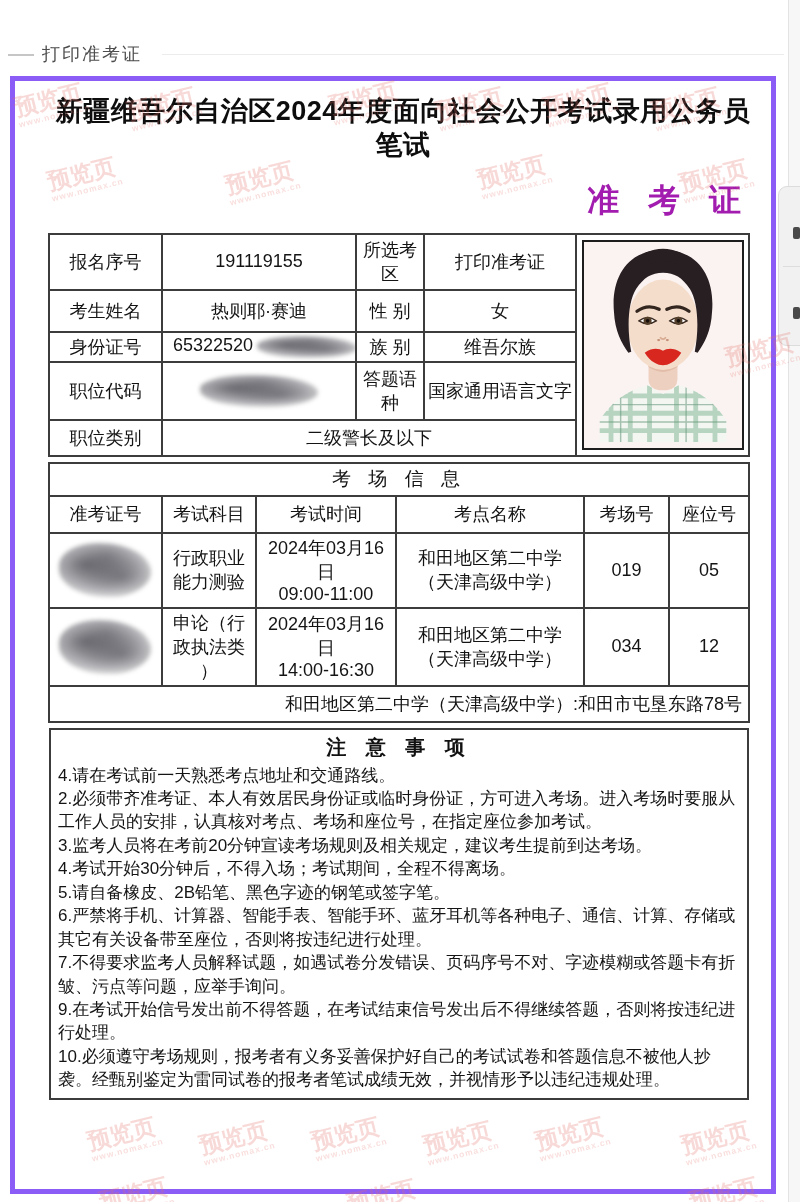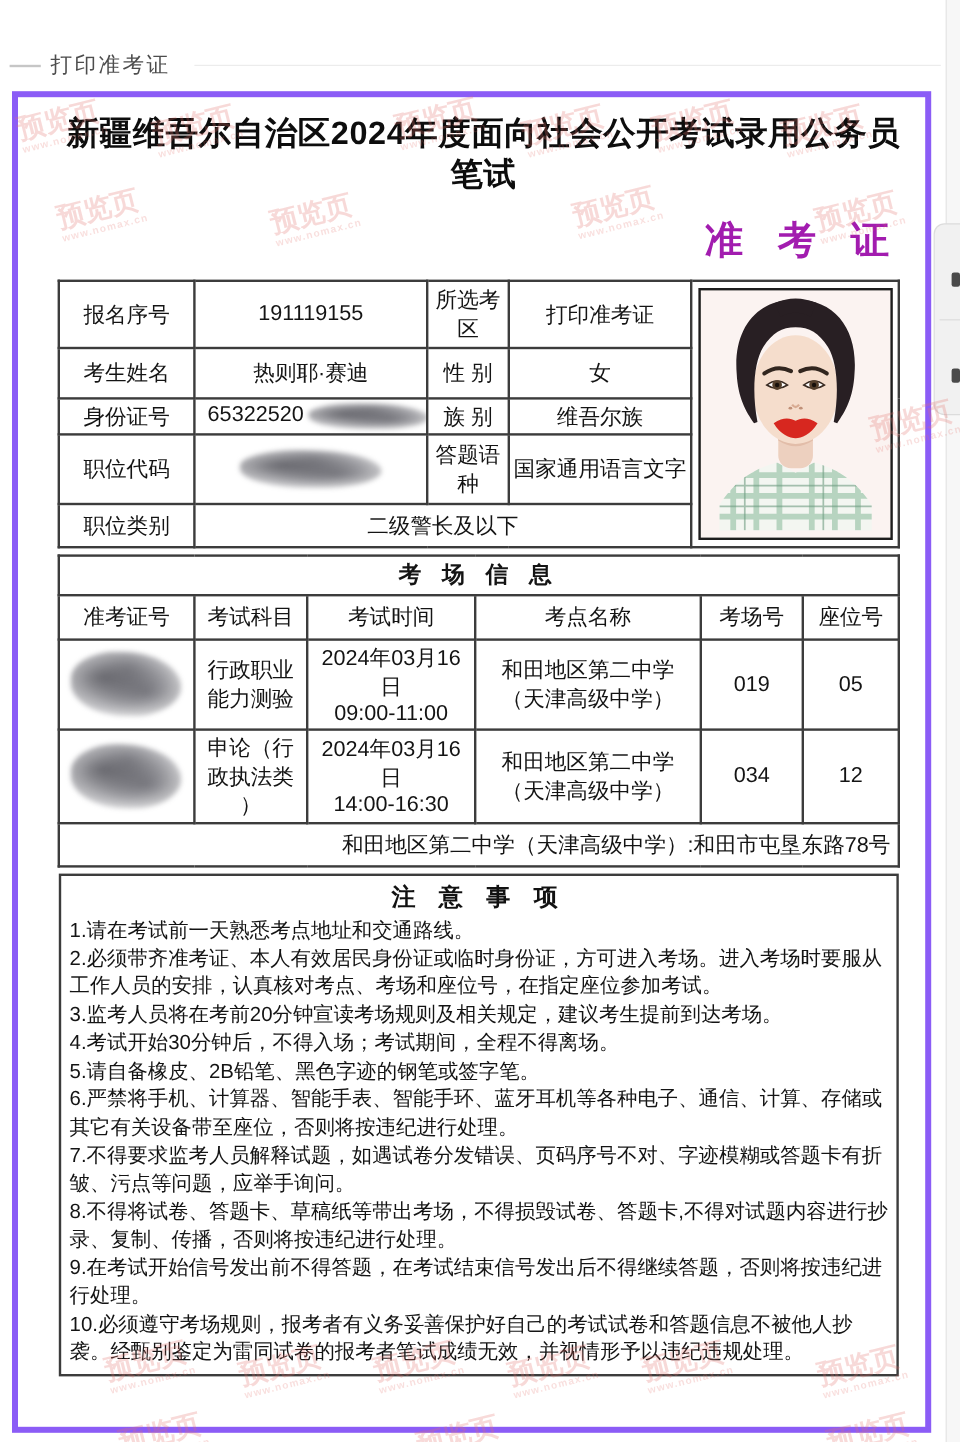--- a/index.html
+++ b/index.html
@@ -28,21 +28,21 @@
   .doc-subtitle{
     text-align:right;font-size:32px;font-weight:bold;letter-spacing:10px;
     margin:16px 0 10px 0;color:#a21caf;
   }
   
   table{border-collapse:collapse;table-layout:fixed;margin:0 auto;}
   td,th{border:2px solid #3c3c3c;text-align:center;vertical-align:middle;
     font-size:18px;color:#141414;padding:2px;font-weight:normal;overflow:hidden;}
   .info-table{width:700px;}
   .exam-table{width:700px;margin-top:5px;}
-  .sec-title{font-weight:bold;font-size:19px;letter-spacing:6px;height:27px;}
+  .sec-title{font-weight:normal;font-size:19px;letter-spacing:6px;height:27px;}
   .exam-hdr td{height:31px;}
   .cellblock{display:inline-block;}
   .photo-td{padding:4px;}
   .photo-frame{width:158px;height:206px;border:2px solid #1d1d1d;margin:0 auto;background:#fbf3f1;}
   .id-cell{text-align:left;padding-left:10px;white-space:nowrap;}
   .addr-cell{text-align:right;padding:4px 6px;height:26px;border-radius:13px;}
   
   .smudge{
     display:inline-block;vertical-align:middle;
     background:
@@ -221,28 +221,27 @@
       <td>12</td>
     </tr>
     <tr>
       <td class="addr-cell" colspan="6">和田地区第二中学（天津高级中学）:和田市屯垦东路78号</td>
     </tr>
   </tbody>
     </table>
 
   <div class="notes-box">
     <div class="notes-title">注 意 事 项</div>
-    <div class="note-item">1.请在考试前一天熟悉考点地址和交通路线。</div>
+    <div class="note-item">4.请在考试前一天熟悉考点地址和交通路线。</div>
     <div class="note-item">2.必须带齐准考证、本人有效居民身份证或临时身份证，方可进入考场。进入考场时要服从工作人员的安排，认真核对考点、考场和座位号，在指定座位参加考试。</div>
     <div class="note-item">3.监考人员将在考前20分钟宣读考场规则及相关规定，建议考生提前到达考场。</div>
     <div class="note-item">4.考试开始30分钟后，不得入场；考试期间，全程不得离场。</div>
     <div class="note-item">5.请自备橡皮、2B铅笔、黑色字迹的钢笔或签字笔。</div>
     <div class="note-item">6.严禁将手机、计算器、智能手表、智能手环、蓝牙耳机等各种电子、通信、计算、存储或其它有关设备带至座位，否则将按违纪进行处理。</div>
     <div class="note-item">7.不得要求监考人员解释试题，如遇试卷分发错误、页码序号不对、字迹模糊或答题卡有折皱、污点等问题，应举手询问。</div>
-    <div class="note-item">8.不得将试卷、答题卡、草稿纸等带出考场，不得损毁试卷、答题卡,不得对试题内容进行抄录、复制、传播，否则将按违纪进行处理。</div>
     <div class="note-item">9.在考试开始信号发出前不得答题，在考试结束信号发出后不得继续答题，否则将按违纪进行处理。</div>
     <div class="note-item">10.必须遵守考场规则，报考者有义务妥善保护好自己的考试试卷和答题信息不被他人抄袭。经甄别鉴定为雷同试卷的报考者笔试成绩无效，并视情形予以违纪违规处理。</div>
   </div>
 </div>
 
 <div class="right-bg"></div>
 <div class="right-line"></div>
 <div class="side-tabs">
   <div class="divider"></div>
   <div class="tab-glyph glyph-1"></div>

